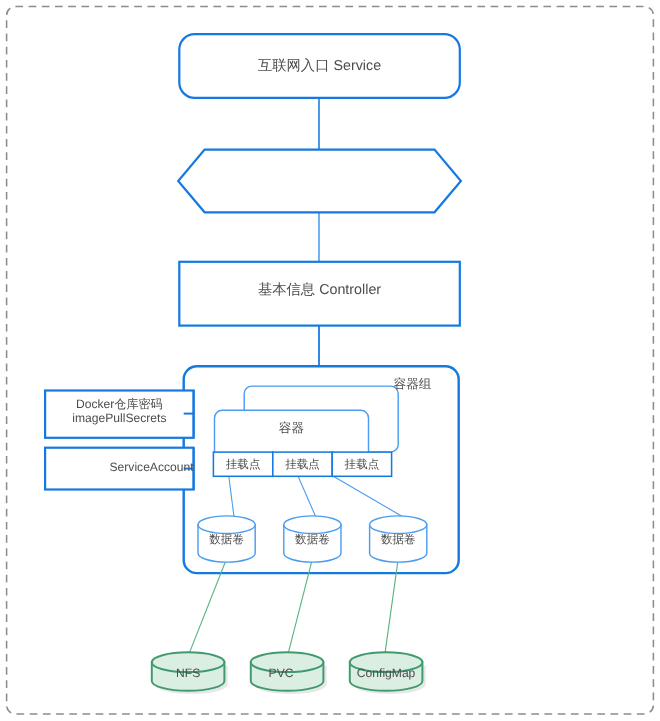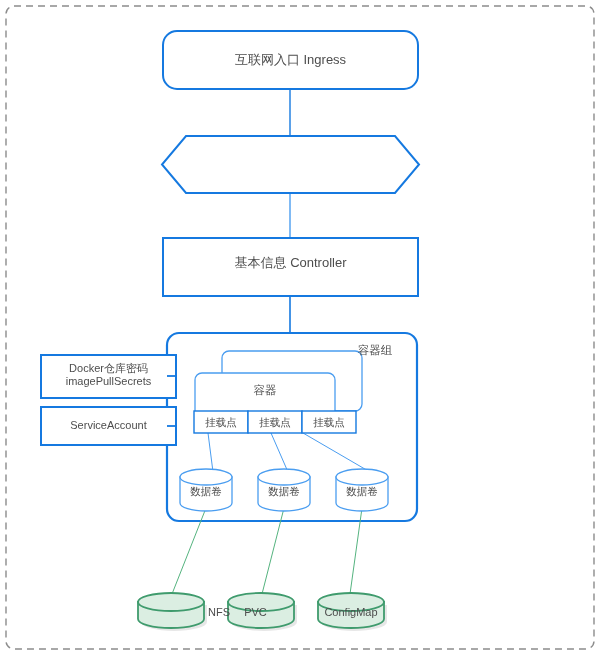--- a/index.html
+++ b/index.html
@@ -102,39 +102,39 @@
       <ellipse cx="261" cy="602" rx="33" ry="9" fill="#dbeee2" stroke="#3f9b6d" stroke-width="1.8"></ellipse>
     </g>
     <g>
       <path d="M318 602 L318 619 A33 9 0 0 0 384 619 L384 602 Z" fill="#c9c9c9" opacity="0.45" transform="translate(3,3)"></path>
       <path d="M318 602 L318 619 A33 9 0 0 0 384 619 L384 602 Z" fill="#dbeee2" stroke="#3f9b6d" stroke-width="1.8"></path>
       <ellipse cx="351" cy="602" rx="33" ry="9" fill="#dbeee2" stroke="#3f9b6d" stroke-width="1.8"></ellipse>
     </g>
 
   </svg>
 
-  <div class="lbl" style="left:163px;top:52px;width:255px;">互联网入口 Ingress</div>
+  <div class="lbl" style="left:163px;top:52px;width:255px;">互联网入口 Service</div>
 
 
   <div class="lbl" style="left:163px;top:255px;width:255px;">基本信息 Controller</div>
 
   <div class="lbl sm" style="left:346px;top:344px;width:58px;">容器组</div>
 
   <div class="lbl xs" style="left:41px;top:362px;width:135px;">Docker仓库密码
 imagePullSecrets</div>
 
   <div class="lbl sm" style="left:195px;top:384px;width:140px;">容器</div>
 
-  <div class="lbl xs" style="left:41px;top:419px;width:135px;">ServiceAccount</div>
+  <div class="lbl xs" style="left:41px;top:419px;width:135px;text-align:right;">ServiceAccount</div>
 
   <div class="lbl tiny" style="left:194px;top:416px;width:54px;">挂载点</div>
   <div class="lbl tiny" style="left:248px;top:416px;width:54px;">挂载点</div>
   <div class="lbl tiny" style="left:302px;top:416px;width:54px;">挂载点</div>
 
   <div class="lbl tiny" style="left:179px;top:485px;width:54px;">数据卷</div>
   <div class="lbl tiny" style="left:257px;top:485px;width:54px;">数据卷</div>
   <div class="lbl tiny" style="left:335px;top:485px;width:54px;">数据卷</div>
 
-  <div class="lbl xs" style="left:138px;top:606px;width:66px;padding-left:48px;">NFS</div>
+  <div class="lbl xs" style="left:138px;top:606px;width:66px;">NFS</div>
   <div class="lbl xs" style="left:228px;top:606px;width:55px;">PVC</div>
   <div class="lbl xs" style="left:313px;top:606px;width:76px;">ConfigMap</div>
 
 </div>
 
 </body></html>

